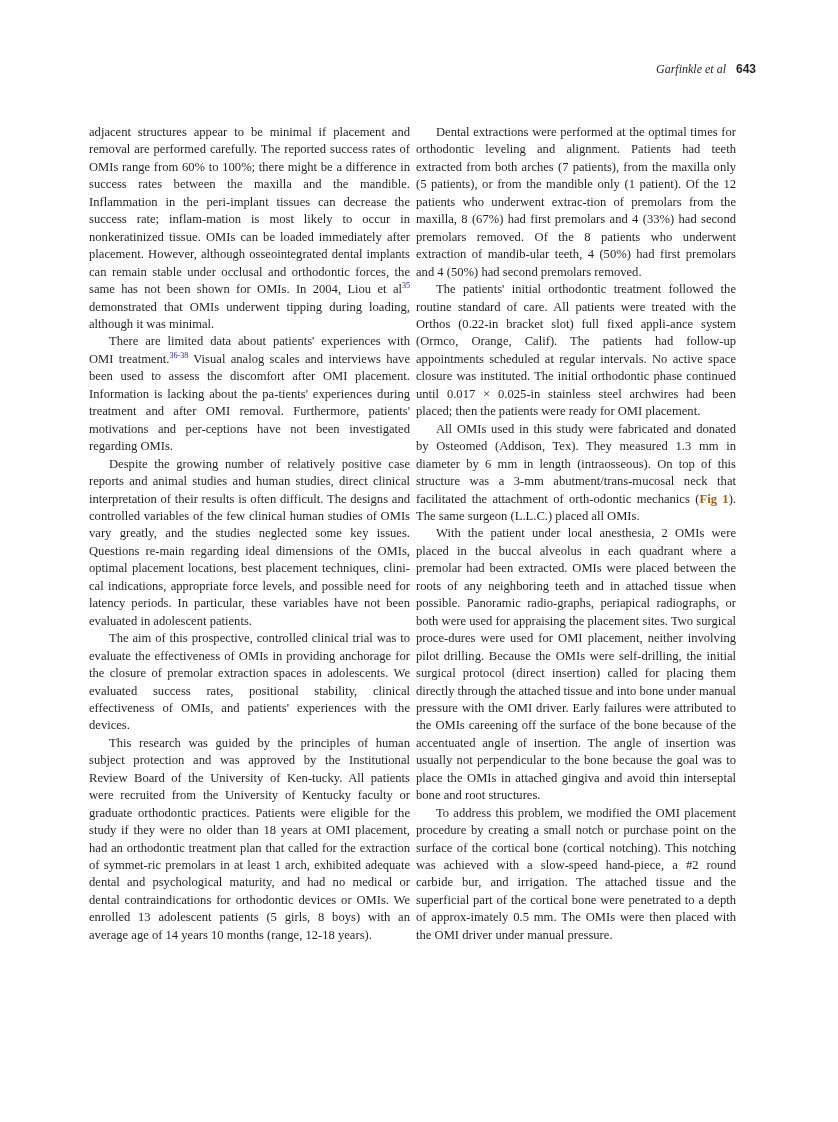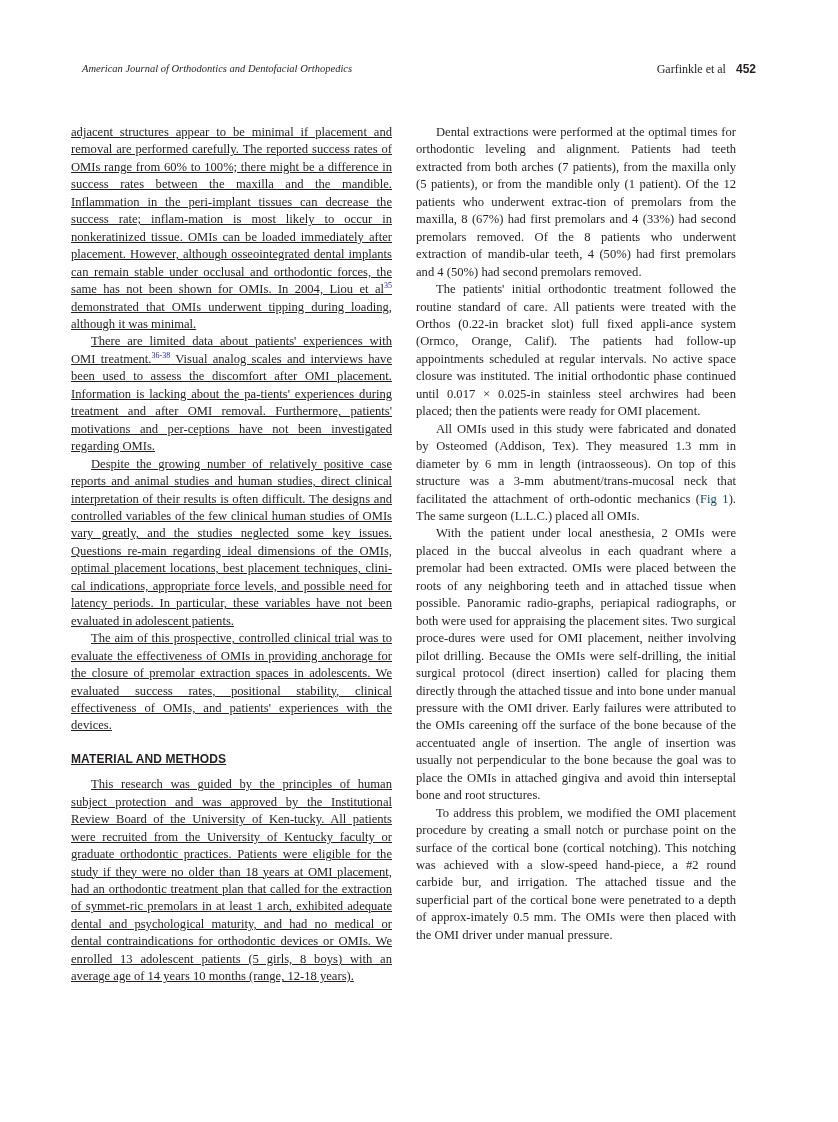--- a/index.html
+++ b/index.html
@@ -1,48 +1,46 @@
 <!DOCTYPE html>
 <html><head>
 <meta charset="utf-8">
 <style>
   html, body { margin: 0; padding: 0; background: #ffffff; }
   body { width: 838px; height: 1122px; position: relative; overflow: hidden; color: #231f20; }
   .header { position: absolute; top: 62px; left: 82px; right: 82px; height: 34px; }
   .hdr-left { position: absolute; left: 0; top: 0; font-family: "Liberation Serif", serif; font-style: italic; font-size: 10.5px; line-height: 14px; color: #231f20; }
   .hdr-right { position: absolute; right: 0; top: 0; font-family: "Liberation Serif", serif; font-size: 12px; line-height: 14px; }
-  .hdr-right .auth { }
+  .hdr-right .auth { font-style: italic; }
   .hdr-right .pg { font-family: "Liberation Sans", sans-serif; font-weight: bold; font-size: 12px; margin-left: 10px; }
   .col { position: absolute; top: 124px; font-family: "Liberation Serif", serif; font-size: 12.6px; line-height: 17.45px; text-align: justify; hyphens: manual; }
-  .col.left { left: 71px; width: 321px; text-decoration: underline; }
+  .col.left { left: 89px; width: 321px; }
   .col.right { left: 416px; width: 320px; }
   .col p { margin: 0; text-indent: 20px; }
   .col p.noindent { text-indent: 0; }
   .sec-head { font-family: "Liberation Sans", sans-serif; font-weight: bold; font-size: 12px; margin: 16px 0 8px 0; letter-spacing: 0.1px; text-indent: 0 !important; }
   sup { font-size: 8px; line-height: 0; vertical-align: 5px; color: #1a1aa6; }
-  .link { color: #0c4a6e; }
+  .link { color: #a16207; font-weight: bold; }
 </style>
 </head>
 <body>
 
 <div class="header">
   <div class="hdr-left">
-    <div>American Journal of Orthodontics and Dentofacial Orthopedics</div>
   </div>
   <div class="hdr-right">
-    <span class="auth">Garfinkle et al</span><span class="pg">452</span>
+    <span class="auth">Garfinkle et al</span><span class="pg">643</span>
   </div>
 </div>
 
 <div class="col left">
   <p class="noindent"><span>adjacent structures appear to be minimal if placement and removal are performed carefully. The reported success rates of OMIs range from 60% to 100%; there might be a difference in success rates between the maxilla and the mandible. Inflammation in the peri-implant tissues can decrease the success rate; inflam-mation is most likely to occur in nonkeratinized tissue. OMIs can be loaded immediately after placement. However, although osseointegrated dental implants can remain stable under occlusal and orthodontic forces, the same has not been shown for OMIs. In 2004, Liou et al</span><sup>35</sup><span> demonstrated that OMIs underwent tipping during loading, although it was minimal.</span></p>
   <p><span>There are limited data about patients' experiences with OMI treatment.</span><sup>36-38</sup><span> Visual analog scales and interviews have been used to assess the discomfort after OMI placement. Information is lacking about the pa-tients' experiences during treatment and after OMI removal. Furthermore, patients' motivations and per-ceptions have not been investigated regarding OMIs.</span></p>
   <p>Despite the growing number of relatively positive case reports and animal studies and human studies, direct clinical interpretation of their results is often difficult. The designs and controlled variables of the few clinical human studies of OMIs vary greatly, and the studies neglected some key issues. Questions re-main regarding ideal dimensions of the OMIs, optimal placement locations, best placement techniques, clini-cal indications, appropriate force levels, and possible need for latency periods. In particular, these variables have not been evaluated in adolescent patients.</p>
   <p>The aim of this prospective, controlled clinical trial was to evaluate the effectiveness of OMIs in providing anchorage for the closure of premolar extraction spaces in adolescents. We evaluated success rates, positional stability, clinical effectiveness of OMIs, and patients' experiences with the devices.</p>
-  <div class="sec-head">MATERIAL AND METHODS</div>
   <p>This research was guided by the principles of human subject protection and was approved by the Institutional Review Board of the University of Ken-tucky. All patients were recruited from the University of Kentucky faculty or graduate orthodontic practices. Patients were eligible for the study if they were no older than 18 years at OMI placement, had an orthodontic treatment plan that called for the extraction of symmet-ric premolars in at least 1 arch, exhibited adequate dental and psychological maturity, and had no medical or dental contraindications for orthodontic devices or OMIs. We enrolled 13 adolescent patients (5 girls, 8 boys) with an average age of 14 years 10 months (range, 12-18 years).</p>
 </div>
 
 <div class="col right">
   <p>Dental extractions were performed at the optimal times for orthodontic leveling and alignment. Patients had teeth extracted from both arches (7 patients), from the maxilla only (5 patients), or from the mandible only (1 patient). Of the 12 patients who underwent extrac-tion of premolars from the maxilla, 8 (67%) had first premolars and 4 (33%) had second premolars removed. Of the 8 patients who underwent extraction of mandib-ular teeth, 4 (50%) had first premolars and 4 (50%) had second premolars removed.</p>
   <p>The patients' initial orthodontic treatment followed the routine standard of care. All patients were treated with the Orthos (0.22-in bracket slot) full fixed appli-ance system (Ormco, Orange, Calif). The patients had follow-up appointments scheduled at regular intervals. No active space closure was instituted. The initial orthodontic phase continued until 0.017 × 0.025-in stainless steel archwires had been placed; then the patients were ready for OMI placement.</p>
   <p><span>All OMIs used in this study were fabricated and donated by Osteomed (Addison, Tex). They measured 1.3 mm in diameter by 6 mm in length (intraosseous). On top of this structure was a 3-mm abutment/trans-mucosal neck that facilitated the attachment of orth-odontic mechanics (</span><span class="link">Fig 1</span><span>). The same surgeon (L.L.C.) placed all OMIs.</span></p>
   <p>With the patient under local anesthesia, 2 OMIs were placed in the buccal alveolus in each quadrant where a premolar had been extracted. OMIs were placed between the roots of any neighboring teeth and in attached tissue when possible. Panoramic radio-graphs, periapical radiographs, or both were used for appraising the placement sites. Two surgical proce-dures were used for OMI placement, neither involving pilot drilling. Because the OMIs were self-drilling, the initial surgical protocol (direct insertion) called for placing them directly through the attached tissue and into bone under manual pressure with the OMI driver. Early failures were attributed to the OMIs careening off the surface of the bone because of the accentuated angle of insertion. The angle of insertion was usually not perpendicular to the bone because the goal was to place the OMIs in attached gingiva and avoid thin interseptal bone and root structures.</p>
   <p>To address this problem, we modified the OMI placement procedure by creating a small notch or purchase point on the surface of the cortical bone (cortical notching). This notching was achieved with a slow-speed hand-piece, a #2 round carbide bur, and irrigation. The attached tissue and the superficial part of the cortical bone were penetrated to a depth of approx-imately 0.5 mm. The OMIs were then placed with the OMI driver under manual pressure.</p>
 </div>

